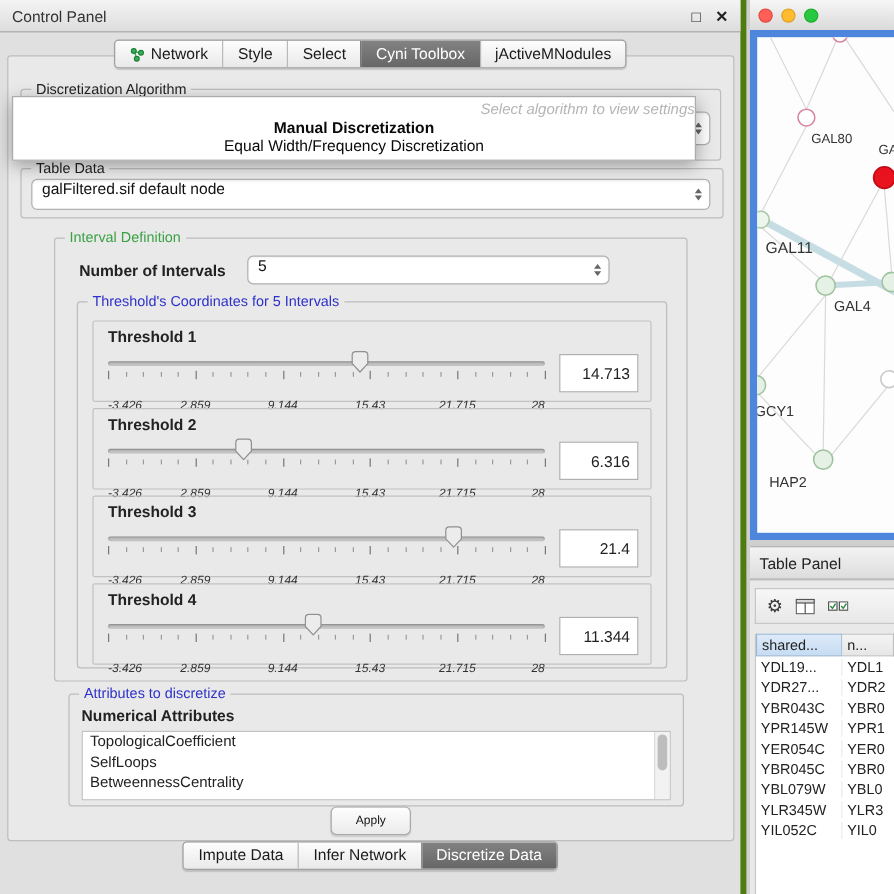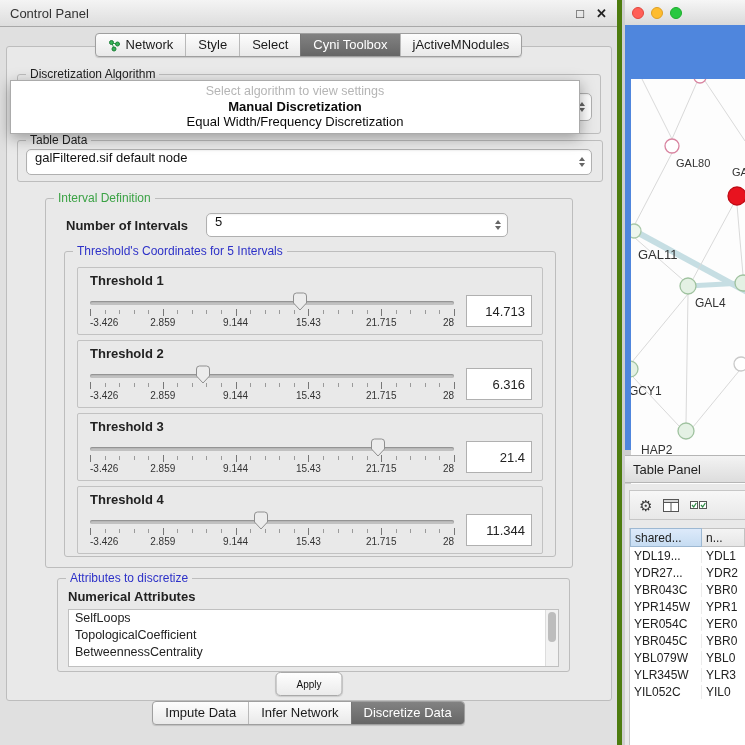--- a/index.html
+++ b/index.html
@@ -46,21 +46,21 @@
       border-bottom:4.5px solid #666;margin:0 0 2px 0;}
   .ad{display:block;width:0;height:0;border-left:3.5px solid transparent;border-right:3.5px solid transparent;
       border-top:4.5px solid #666;}
 
   #grp-algorithm{left:10px;top:27px;width:582px;height:58px;}
   #combo-algorithm{left:8px;top:18px;right:8px;height:26px;}
 
   
   .popup{position:absolute;left:10px;top:80px;width:568px;z-index:50;background:#fff;
          border:1px solid #ababab;box-shadow:0 4px 14px rgba(0,0,0,.35);padding:2px 0 4px 0;}
-  .popup .prompt{text-align:center;color:#b5b5b5;font-size:12.5px;line-height:16px;}
+  .popup .prompt{text-align:right;color:#b5b5b5;font-size:12.5px;line-height:16px;font-style:italic;}
   .popup .opt{font-size:13px;color:#0a0a0a;line-height:15px;padding:0 4px;text-align:center;}
   .popup .opt.bold{font-weight:bold;}
 
   #grp-tabledata{left:10px;top:93px;width:584px;height:40px;}
   #combo-tabledata{left:8px;top:8px;right:10px;height:24px;}
 
   #grp-interval{left:38px;top:151px;width:526px;height:368px;}
   .numrow{position:absolute;left:20px;top:14px;display:flex;align-items:center;height:24px;}
   .numrow .blabel{font-size:13px;font-weight:bold;margin-right:18px;}
   #combo-intervals{position:relative;width:272px;height:22px;}
@@ -70,21 +70,21 @@
   .tpanel{position:relative;border:1px solid #c2c2c2;border-radius:2px;padding:5px 10px 1px 12px;margin-bottom:5px;}
   .tlabel{font-size:13px;font-weight:bold;line-height:16px;}
   .trow{display:flex;align-items:center;gap:12px;height:44px;}
   .slider{position:relative;flex:1;height:44px;}
   .track{position:absolute;left:0;right:0;top:12px;height:4px;background:#c3c3c3;border-radius:2px;
          box-shadow:inset 0 1px 1.5px rgba(0,0,0,.3);}
   .thumb{position:absolute;top:3px;width:15px;height:19px;transform:translateX(-50%);}
   .ticks{position:absolute;left:0;right:0;top:20px;height:8px;}
   .tick{position:absolute;top:1px;width:1px;height:4px;background:#9a9a9a;}
   .tick.major{top:0;height:7px;background:#777;}
-  .tick-labels{position:absolute;left:0;right:0;top:28px;height:12px;}
+  .tick-labels{position:absolute;left:0;right:0;top:44px;height:12px;font-style:italic;}
   .ticklab{position:absolute;top:0;font-size:10px;color:#333;white-space:nowrap;transform:translateX(-50%);}
   .valbox{flex:none;width:52px;height:30px;background:#fff;border:1px solid #b0b0b0;font-size:13px;
           display:flex;align-items:center;justify-content:flex-end;padding:0 6px;}
 
   #grp-attrs{left:50px;top:531px;width:500px;height:92px;padding-left:11px;}
   .numattr-label{position:absolute;left:10px;top:10px;font-size:13px;font-weight:bold;}
   .listbox{position:absolute;left:10px;top:30px;right:10px;bottom:4px;background:#fff;
            border:1px solid #c0c0c0;overflow:hidden;}
   .list-item{font-size:12.5px;line-height:17px;padding-left:6px;white-space:nowrap;}
   .scrollbar{position:absolute;right:0;top:0;bottom:0;width:12px;background:#f2f2f2;border-left:1px solid #ddd;}
@@ -97,21 +97,21 @@
   
   .net-window{position:absolute;left:625px;top:0;width:120px;height:450px;}
   .net-titlebar{height:25px;background:linear-gradient(#f6f6f6,#dadada);border-bottom:1px solid #a5a5a5;
                 display:flex;align-items:center;gap:7px;padding-left:7px;}
   .light{width:12px;height:12px;border-radius:50%;box-sizing:border-box;}
   .light.red{background:#ff5f57;border:1px solid #e2463d;}
   .light.yellow{background:#febc2e;border:1px solid #dfa023;}
   .light.green{background:#28c840;border:1px solid #1dad2b;}
   .net-canvas{position:absolute;left:0;top:25px;right:0;bottom:0;background:#4f86dd;
               padding:6px 0 6px 6px;box-sizing:border-box;}
-  .net-inner{position:relative;width:100%;height:100%;background:#fdfdfd;overflow:hidden;margin-top:48px;}
+  .net-inner{position:relative;width:100%;height:100%;background:#fdfdfd;overflow:hidden;}
   .net-inner svg{position:absolute;left:0;top:0;}
 
   
   .tp-titlebar{position:absolute;left:625px;top:455px;width:120px;height:28px;
                background:linear-gradient(#f3f3f3,#dddddd);border-top:1px solid #b5b5b5;border-bottom:1px solid #b5b5b5;
                display:flex;align-items:center;padding-left:8px;font-size:13px;color:#222;box-sizing:border-box;}
   .table-window{position:absolute;left:625px;top:484px;width:120px;height:261px;background:#e9e9e9;}
   .table-toolbar{position:absolute;left:4px;top:6px;right:0;height:28px;display:flex;align-items:center;
                  gap:11px;padding-left:9px;background:linear-gradient(#f7f7f7,#e8e8e8);
                  border:1px solid #c6c6c6;border-right:none;}
@@ -403,22 +403,22 @@
   </div>
             </div>
         </div>
       </div>
 
       <div class="group" id="grp-attrs">
         <span class="gtitle blue">Attributes to discretize</span>
         <span class="numattr-label">Numerical Attributes</span>
         <div class="listbox">
           <div id="attr-list-items">
+              <div class="list-item">TopologicalCoefficient</div>
               <div class="list-item">SelfLoops</div>
-              <div class="list-item">TopologicalCoefficient</div>
               <div class="list-item">BetweennessCentrality</div>
             </div>
           <div class="scrollbar">
               <div class="sthumb"></div>
             </div>
         </div>
       </div>
 
       <div class="btn">Apply</div>
     </div>

